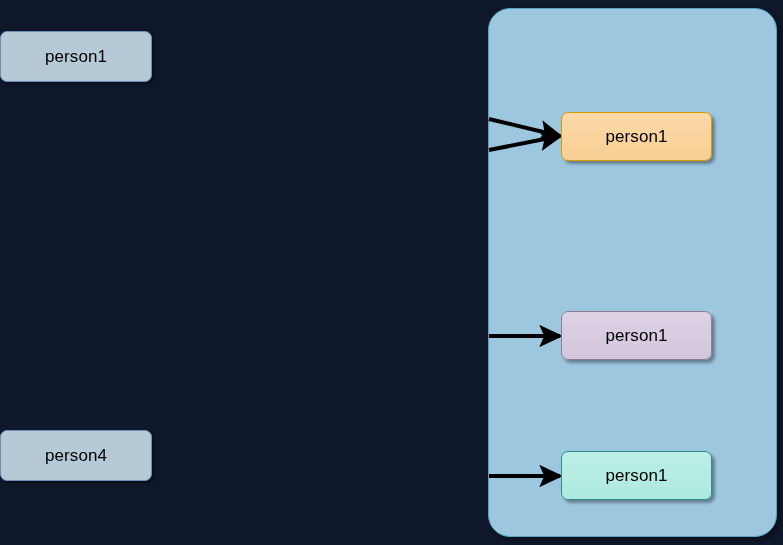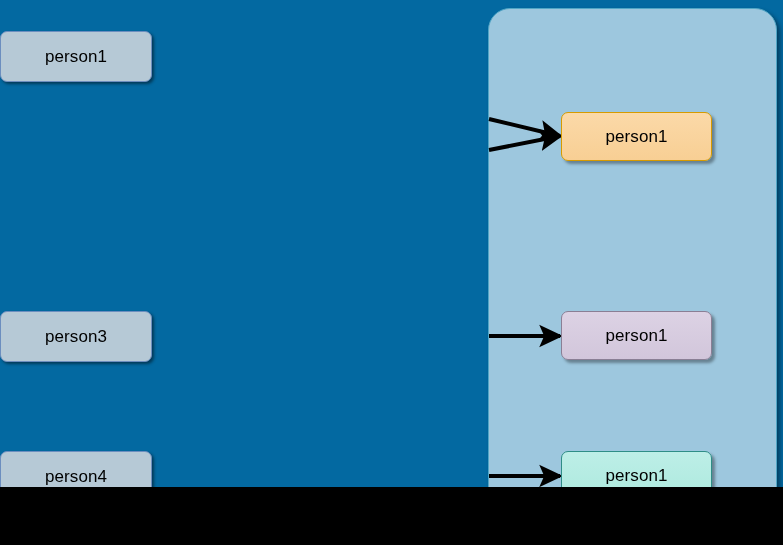--- a/index.html
+++ b/index.html
@@ -3,22 +3,22 @@
 <meta charset="utf-8">
 <style>
   html, body {
     margin: 0;
     padding: 0;
     background: #000000;
   }
   #canvas {
     position: relative;
     width: 783px;
-    height: 487px;
-    background: #0369a1;
+    height: 545px;
+    background: #0f172a;
     overflow: hidden;
     font-family: "Liberation Sans", sans-serif;
   }
 
   
   .node {
     position: absolute;
     box-sizing: border-box;
     display: flex;
     align-items: center;
@@ -79,24 +79,21 @@
 </head>
 <body>
 
 <div id="canvas">
 
   <div class="container-box" id="container-box" style="left: 488px; top: 8px; width: 289px; height: 529px; border-radius: 22px;"></div>
 
   <div class="node left" id="left-node-0" style="left: 0px; top: 31px; width: 152px; height: 51px;">
     <span>person1</span>
   </div>
-  <div class="node left" id="left-node-2" style="left: 0px; top: 311px; width: 152px; height: 51px;">
-    <span>person3</span>
-  </div>
-  <div class="node left" id="left-node-3" style="left: 0px; top: 451px; width: 152px; height: 51px;">
+  <div class="node left" id="left-node-3" style="left: 0px; top: 430px; width: 152px; height: 51px;">
     <span>person4</span>
   </div>
 
   <svg class="edge-layer" id="edge-layer" viewBox="0 0 783 545" xmlns="http://www.w3.org/2000/svg">
       <defs>
         <marker id="arrowhead" markerWidth="6" markerHeight="6" refX="5.2" refY="3" orient="auto">
           <path d="M0,0.2 L6,3 L0,5.8 L1.25,3 Z" fill="#000000"></path>
         </marker>
       </defs>
       <line x1="489" y1="119" x2="560" y2="136" stroke="#000000" stroke-width="4" marker-end="url(#arrowhead)"></line>

